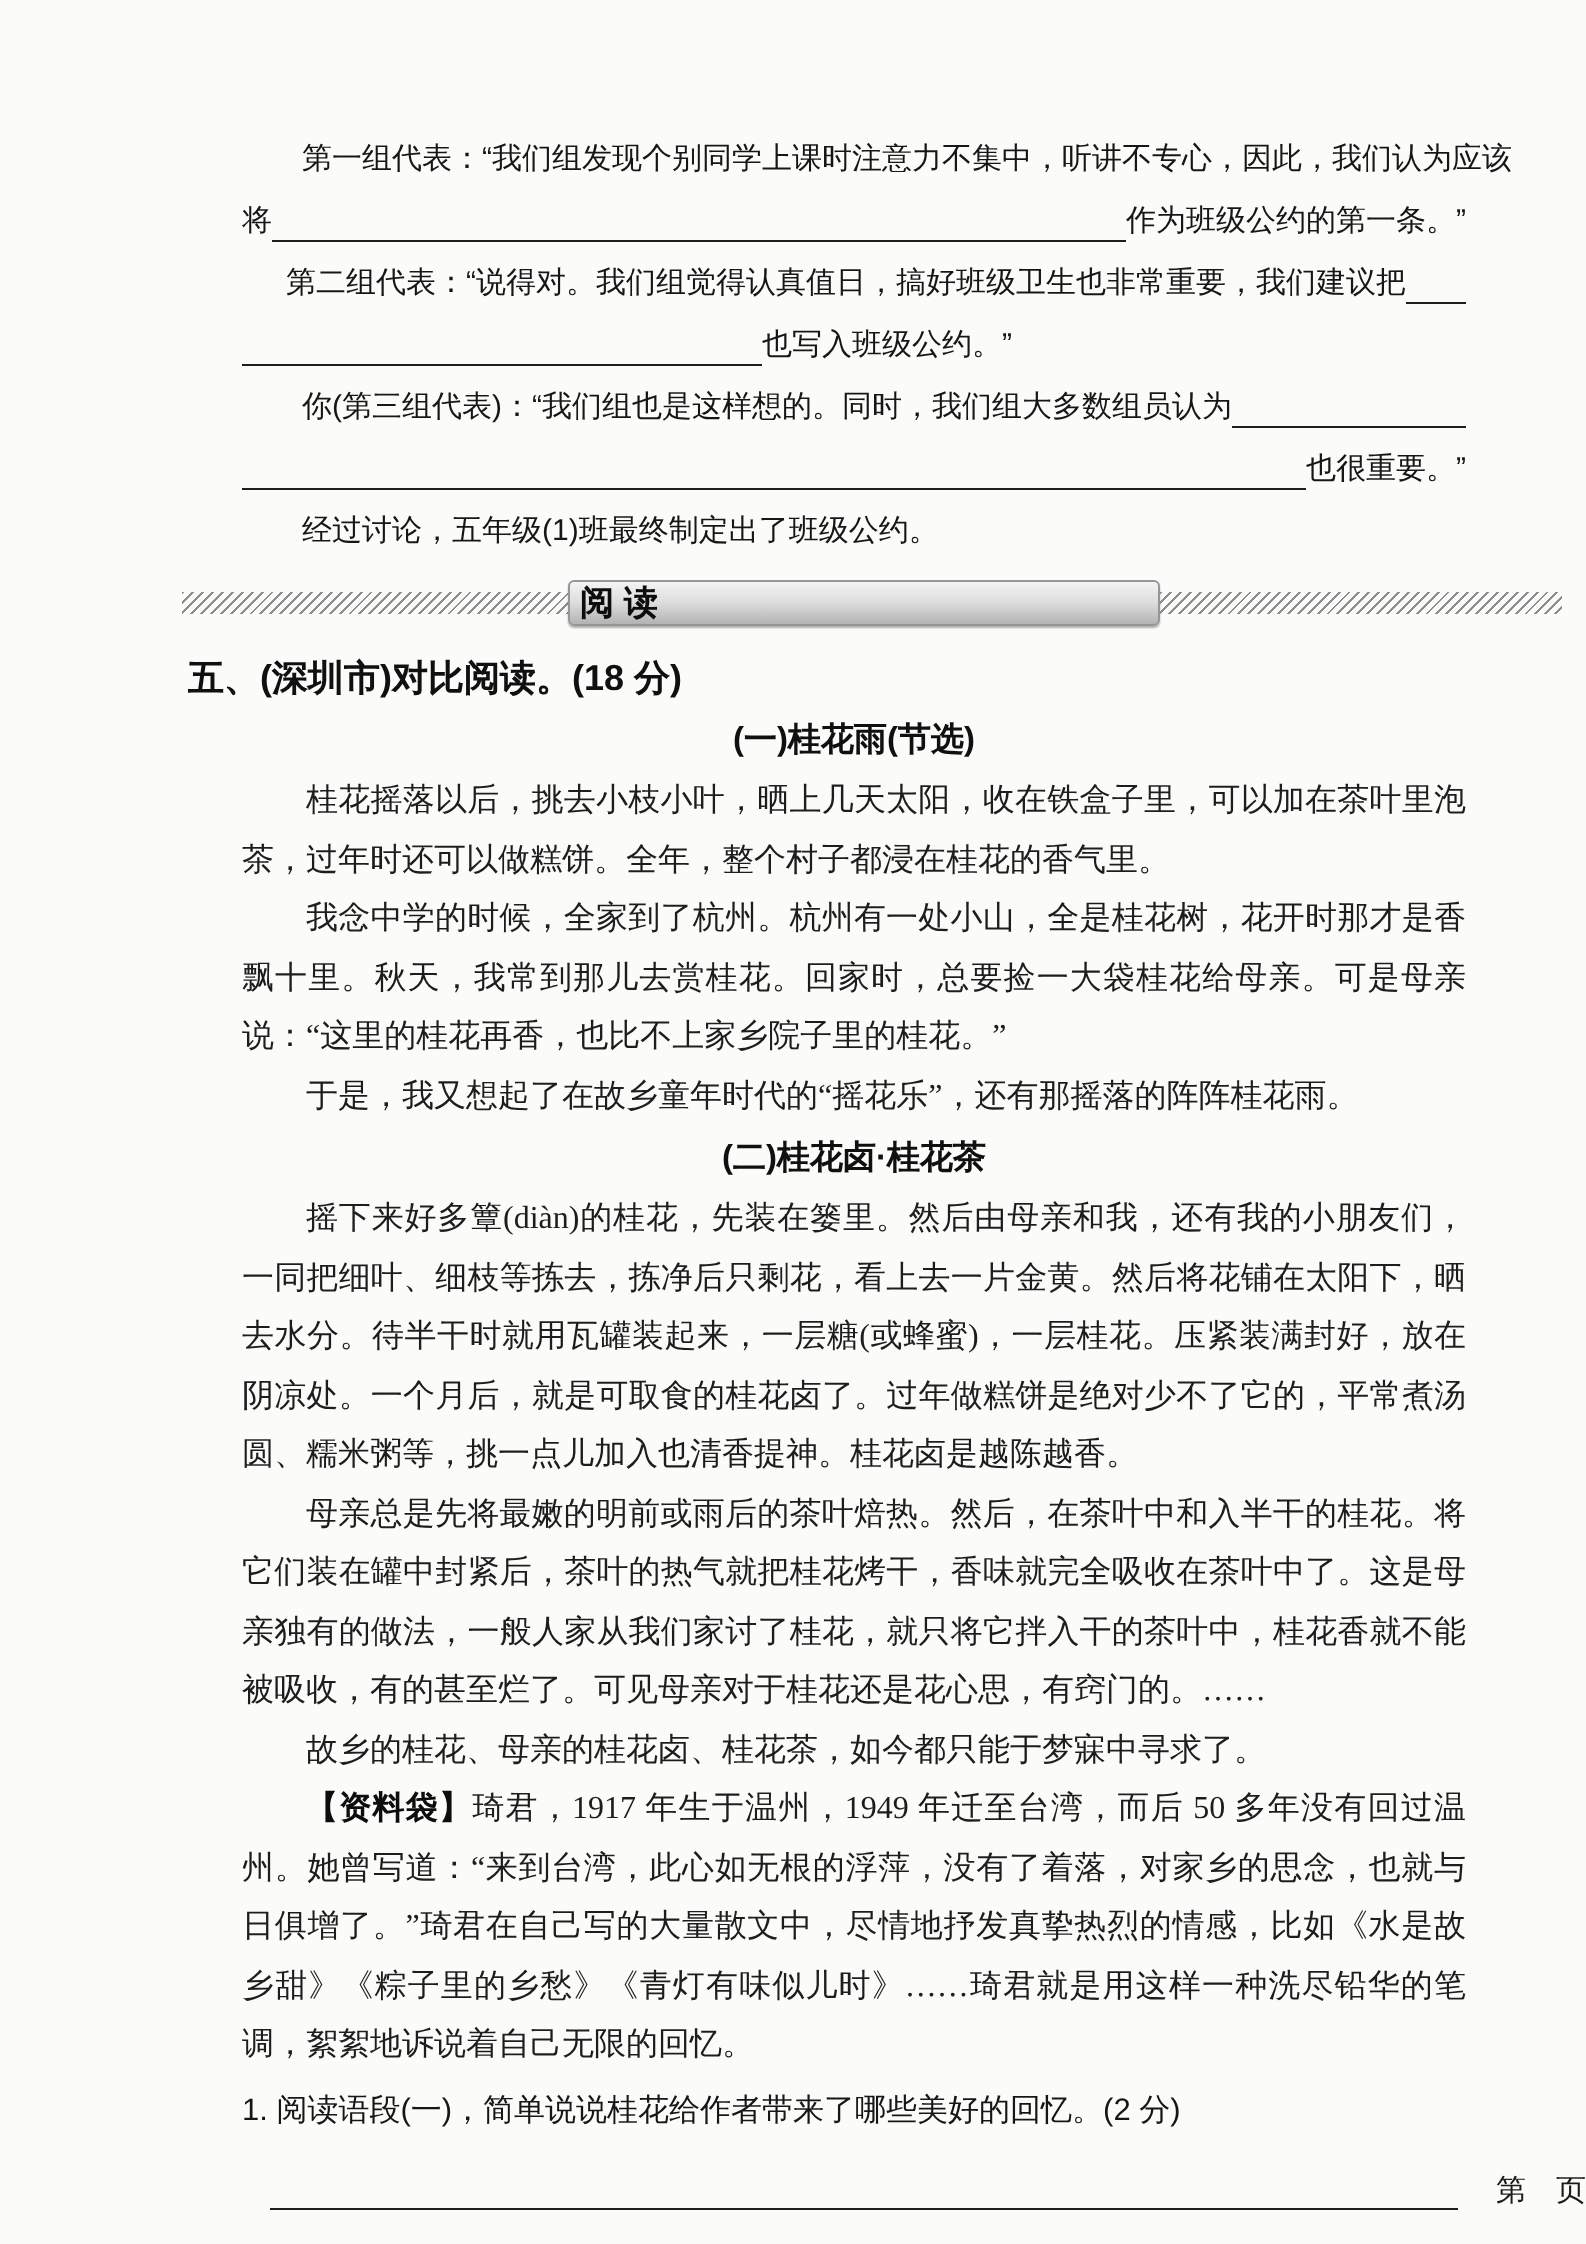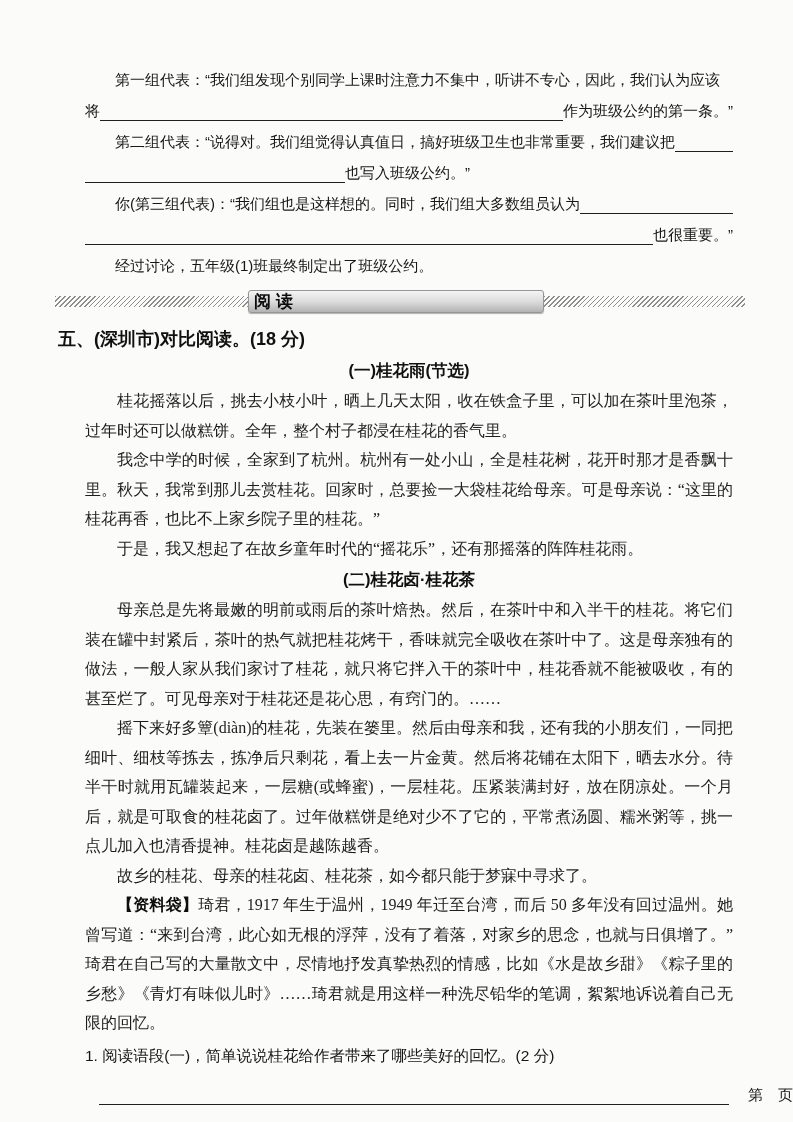--- a/index.html
+++ b/index.html
@@ -4,38 +4,39 @@
 <style>
   html,body{margin:0;padding:0;background:#ffffff;}
   .page{
     position:relative;
     width:793px;height:1122px;
     background:#fbfbf9;
     color:#1b1b1b;
     font-family:"Liberation Serif", serif;
     overflow:hidden;
     box-sizing:border-box;
+    padding-left:36px;
   }
   .content{
     box-sizing:border-box;
     padding:64px 60px 0 85px; 
   }
 
   
   .dline{
     font-family:"Liberation Sans", sans-serif;
     font-size:15px;
     line-height:31px;
     margin:0;
     white-space:nowrap;
     color:#161616;
   }
   .dline.pindent{text-indent:30px;}
   .dflex{display:flex;align-items:flex-end;}
-  .dflex.pindent{text-indent:0;padding-left:30px;}
+  .dflex.pindent{text-indent:0;padding-left:30px;justify-content:flex-end;}
   .dflex .dtext{flex:0 0 auto;}
   .blank{
     display:inline-block;
     border-bottom:1.5px solid #1f1f1f;
     margin-bottom:5px;
     height:1px;
   }
   .blank.grow{flex:1 1 auto;min-width:30px;}
   .blank.fixed-260{flex:0 0 260px;}
 
@@ -156,22 +157,22 @@
 
     <section>
       <h2 class="section-title">五、(深圳市)对比阅读。(18 分)</h2>
 
       <h3 class="passage-heading">(一)桂花雨(节选)</h3>
       <p class="passage">桂花摇落以后，挑去小枝小叶，晒上几天太阳，收在铁盒子里，可以加在茶叶里泡茶，过年时还可以做糕饼。全年，整个村子都浸在桂花的香气里。</p>
       <p class="passage">我念中学的时候，全家到了杭州。杭州有一处小山，全是桂花树，花开时那才是香飘十里。秋天，我常到那儿去赏桂花。回家时，总要捡一大袋桂花给母亲。可是母亲说：“这里的桂花再香，也比不上家乡院子里的桂花。”</p>
       <p class="passage">于是，我又想起了在故乡童年时代的“摇花乐”，还有那摇落的阵阵桂花雨。</p>
 
       <h3 class="passage-heading">(二)桂花卤·桂花茶</h3>
+      <p class="passage">摇下来好多簟(diàn)的桂花，先装在篓里。然后由母亲和我，还有我的小朋友们，一同把细叶、细枝等拣去，拣净后只剩花，看上去一片金黄。然后将花铺在太阳下，晒去水分。待半干时就用瓦罐装起来，一层糖(或蜂蜜)，一层桂花。压紧装满封好，放在阴凉处。一个月后，就是可取食的桂花卤了。过年做糕饼是绝对少不了它的，平常煮汤圆、糯米粥等，挑一点儿加入也清香提神。桂花卤是越陈越香。</p>
       <p class="passage">母亲总是先将最嫩的明前或雨后的茶叶焙热。然后，在茶叶中和入半干的桂花。将它们装在罐中封紧后，茶叶的热气就把桂花烤干，香味就完全吸收在茶叶中了。这是母亲独有的做法，一般人家从我们家讨了桂花，就只将它拌入干的茶叶中，桂花香就不能被吸收，有的甚至烂了。可见母亲对于桂花还是花心思，有窍门的。……</p>
-      <p class="passage">摇下来好多簟(diàn)的桂花，先装在篓里。然后由母亲和我，还有我的小朋友们，一同把细叶、细枝等拣去，拣净后只剩花，看上去一片金黄。然后将花铺在太阳下，晒去水分。待半干时就用瓦罐装起来，一层糖(或蜂蜜)，一层桂花。压紧装满封好，放在阴凉处。一个月后，就是可取食的桂花卤了。过年做糕饼是绝对少不了它的，平常煮汤圆、糯米粥等，挑一点儿加入也清香提神。桂花卤是越陈越香。</p>
       <p class="passage">故乡的桂花、母亲的桂花卤、桂花茶，如今都只能于梦寐中寻求了。</p>
 
       <p class="infobag"><span class="bag-label">【资料袋】</span><span>琦君，1917 年生于温州，1949 年迁至台湾，而后 50 多年没有回过温州。她曾写道：“来到台湾，此心如无根的浮萍，没有了着落，对家乡的思念，也就与日俱增了。”琦君在自己写的大量散文中，尽情地抒发真挚热烈的情感，比如《水是故乡甜》《粽子里的乡愁》《青灯有味似儿时》……琦君就是用这样一种洗尽铅华的笔调，絮絮地诉说着自己无限的回忆。</span></p>
 
       <p class="question">1. 阅读语段(一)，简单说说桂花给作者带来了哪些美好的回忆。(2 分)</p>
       <div class="answer-line"></div>
     </section>
 
   </div>
 

